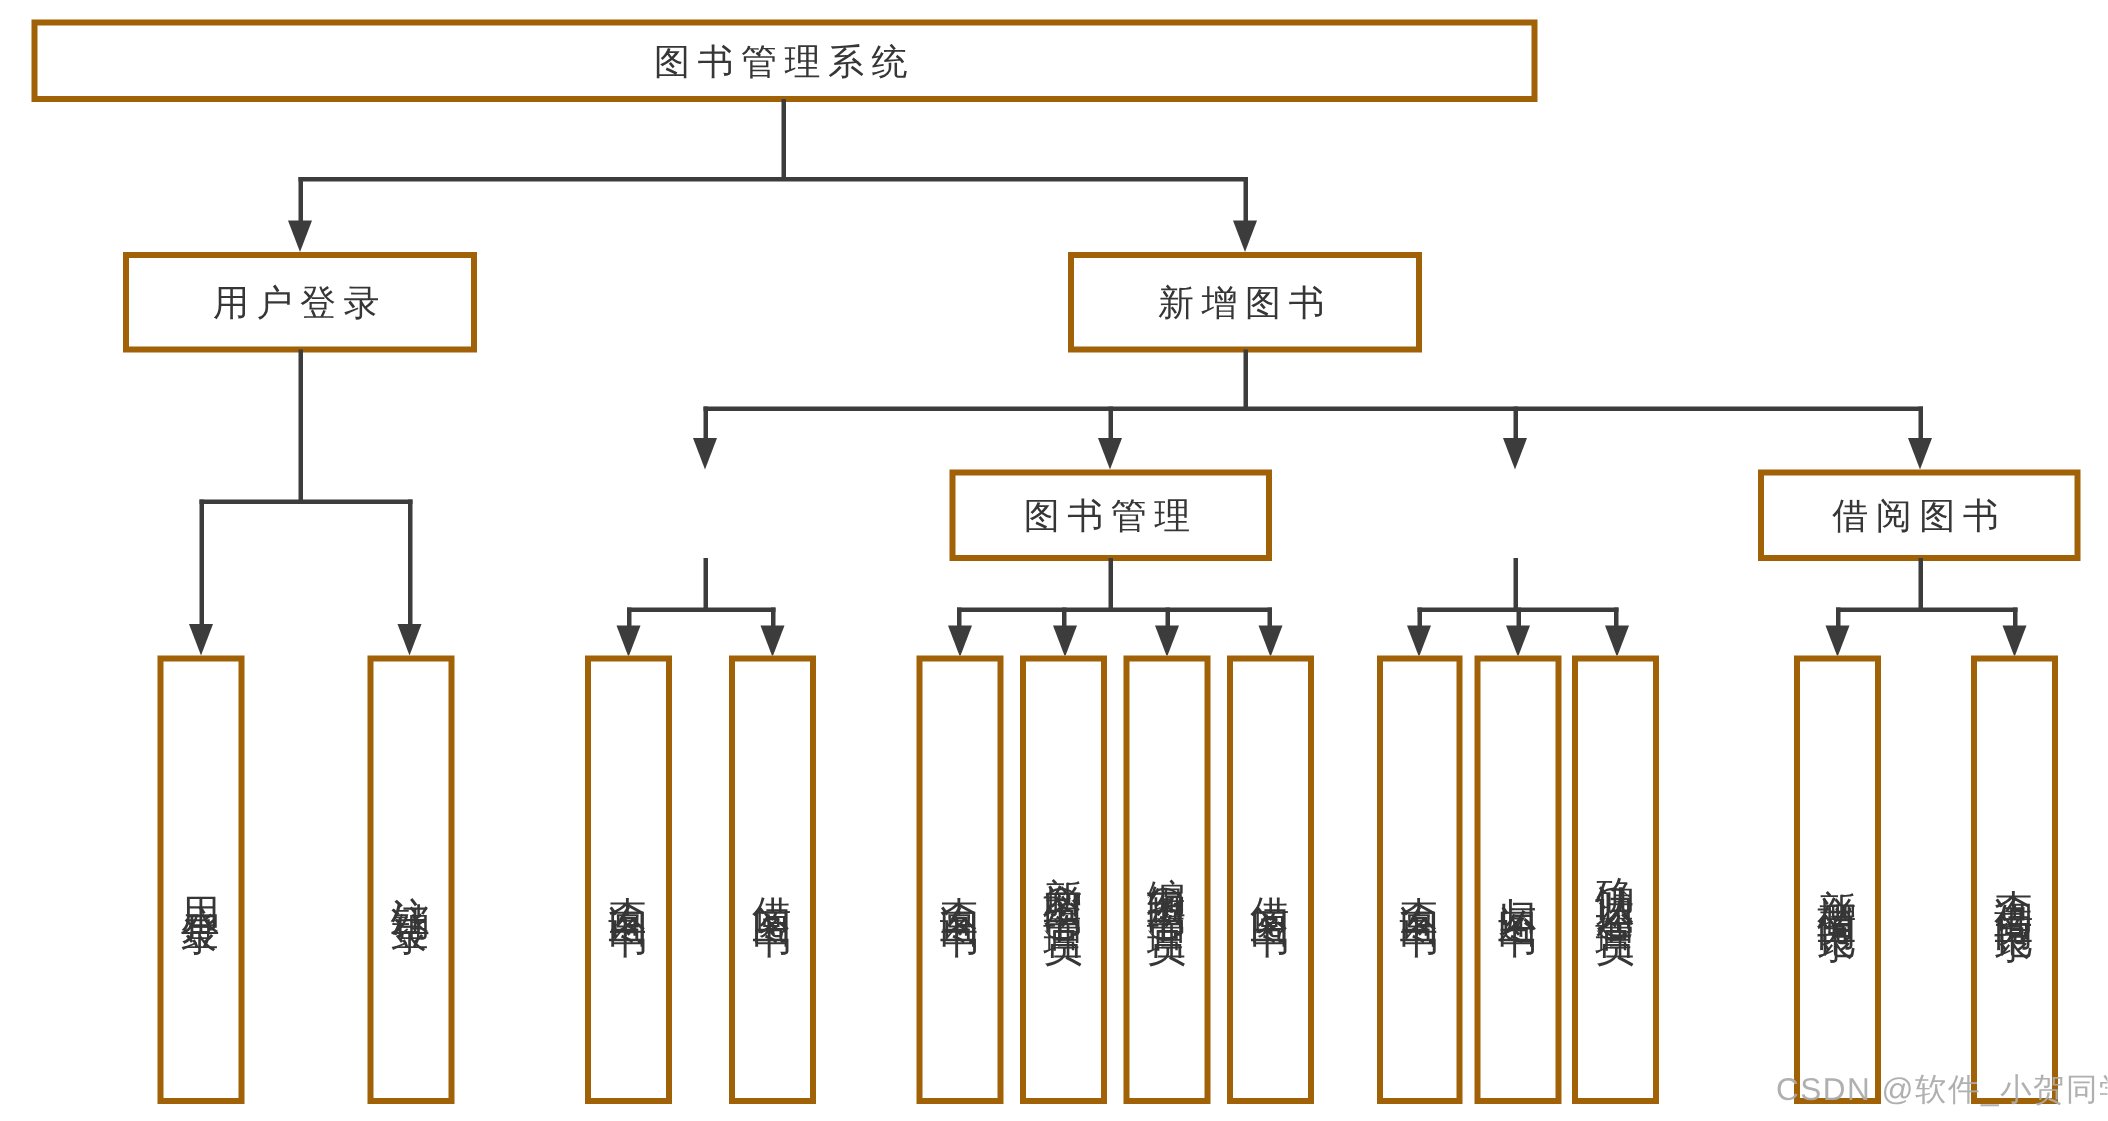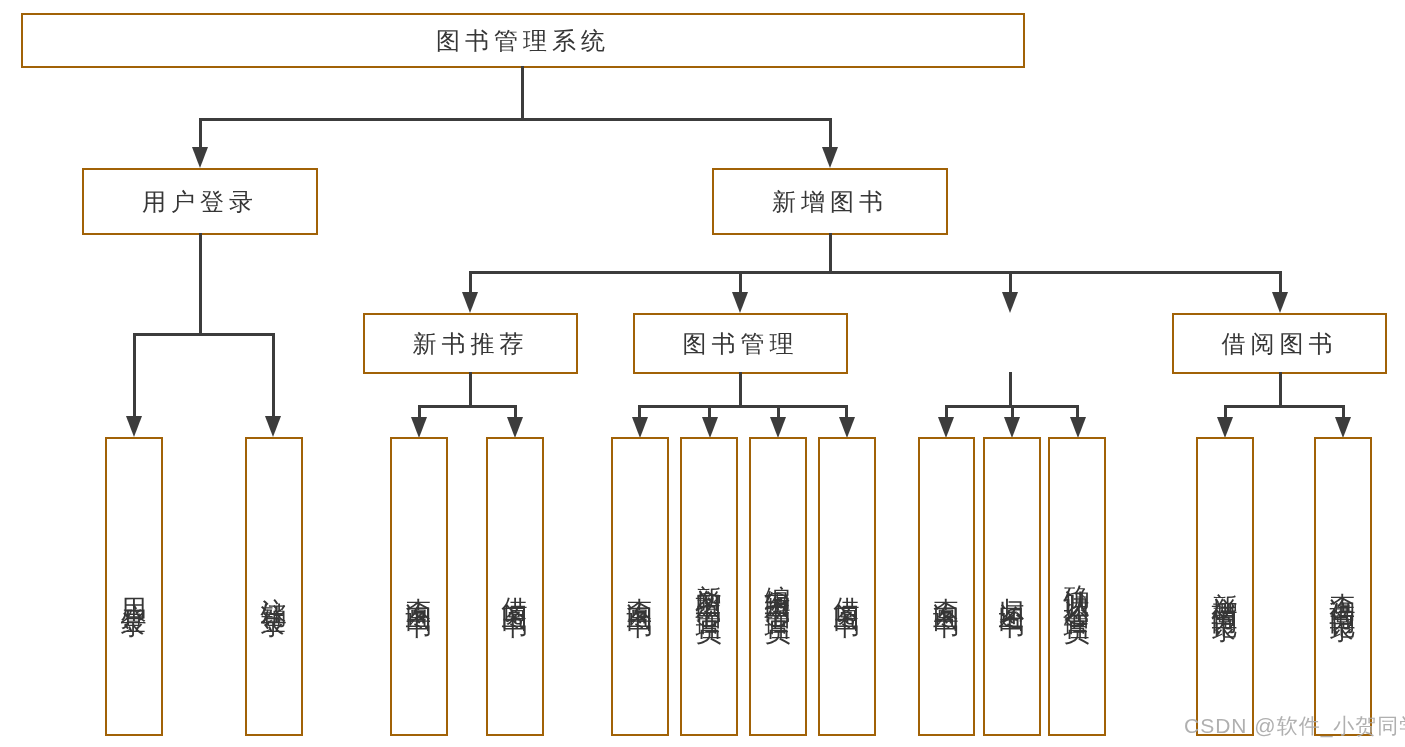--- a/index.html
+++ b/index.html
@@ -1,19 +1,19 @@
 <!DOCTYPE html>
 <html><head>
 <meta charset="utf-8">
 <style>
   html,body{margin:0;padding:0;background:#ffffff;}
   body{width:1405px;height:747px;position:relative;overflow:hidden;
        font-family:"Liberation Sans","DejaVu Sans",sans-serif;}
   .stage{position:absolute;left:0;top:0;width:1405px;height:747px;background:#ffffff;}
-  .node{position:absolute;box-sizing:border-box;border:2px solid #a16207;background:#ffffff;
+  .node{position:absolute;box-sizing:border-box;border:4px solid #a16207;background:#ffffff;
         display:flex;align-items:center;justify-content:center;color:#363636;}
   .hlabel{font-size:24px;letter-spacing:5px;white-space:nowrap;color:#363636;}
   .vtext{writing-mode:vertical-rl;text-orientation:mixed;font-size:26px;letter-spacing:5px;
          color:#363636;line-height:1;}
   .vline{position:absolute;width:3px;background:#3c3c3c;}
   .hline{position:absolute;height:3px;background:#3c3c3c;}
   .arrow{position:absolute;width:0;height:0;border-left:8px solid transparent;
          border-right:8px solid transparent;border-top:21px solid #3c3c3c;}
   .watermark{position:absolute;left:1184px;top:712px;font-size:21px;letter-spacing:1px;
              color:rgba(172,172,172,0.95);white-space:nowrap;z-index:10;}
@@ -52,23 +52,20 @@
   <div class="hline" style="left:469px;top:271px;width:813px"></div>
   <div class="vline" style="left:469px;top:271px;height:24px"></div>
   <div class="arrow" style="left:462px;top:292px"></div>
   <div class="vline" style="left:739px;top:271px;height:24px"></div>
   <div class="arrow" style="left:732px;top:292px"></div>
   <div class="vline" style="left:1009px;top:271px;height:24px"></div>
   <div class="arrow" style="left:1002px;top:292px"></div>
   <div class="vline" style="left:1279px;top:271px;height:24px"></div>
   <div class="arrow" style="left:1272px;top:292px"></div>
 
-  <div class="node" style="left:363px;top:313px;width:215px;height:61px">
-    <span class="hlabel">新书推荐</span>
-  </div>
   <div class="node" style="left:633px;top:313px;width:215px;height:61px">
     <span class="hlabel">图书管理</span>
   </div>
   <div class="node" style="left:1172px;top:313px;width:215px;height:61px">
     <span class="hlabel">借阅图书</span>
   </div>
 
   <div class="vline" style="left:469px;top:372px;height:35px"></div>
   <div class="hline" style="left:418px;top:405px;width:99px"></div>
   <div class="vline" style="left:418px;top:405px;height:15px"></div>

